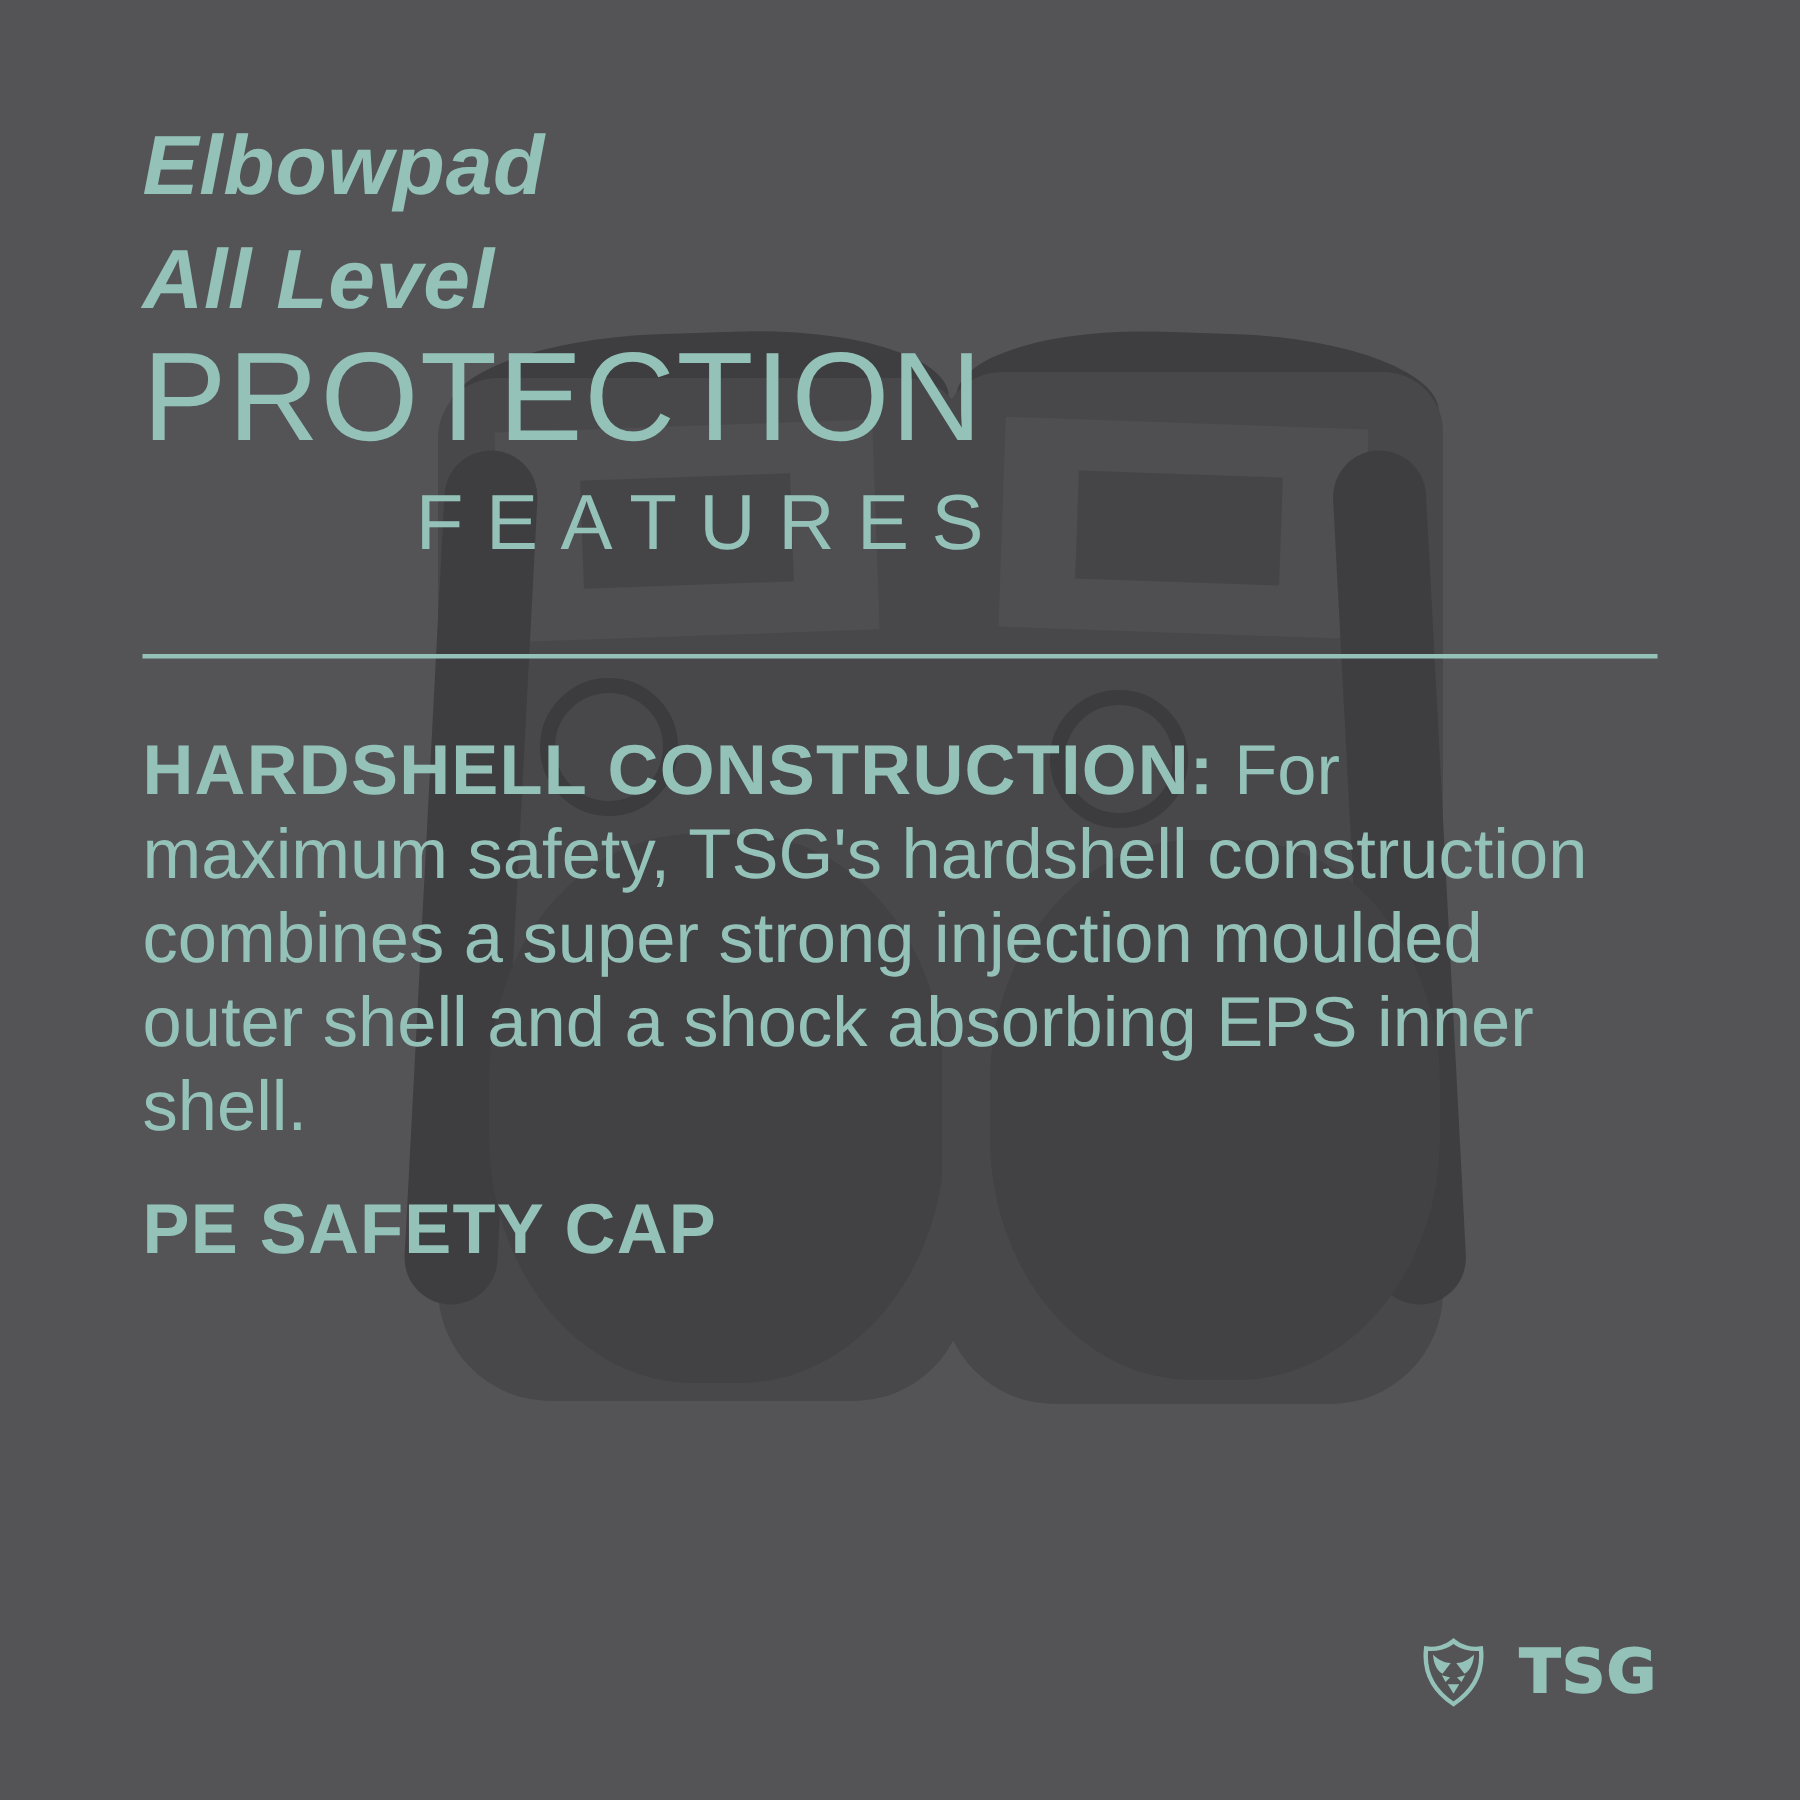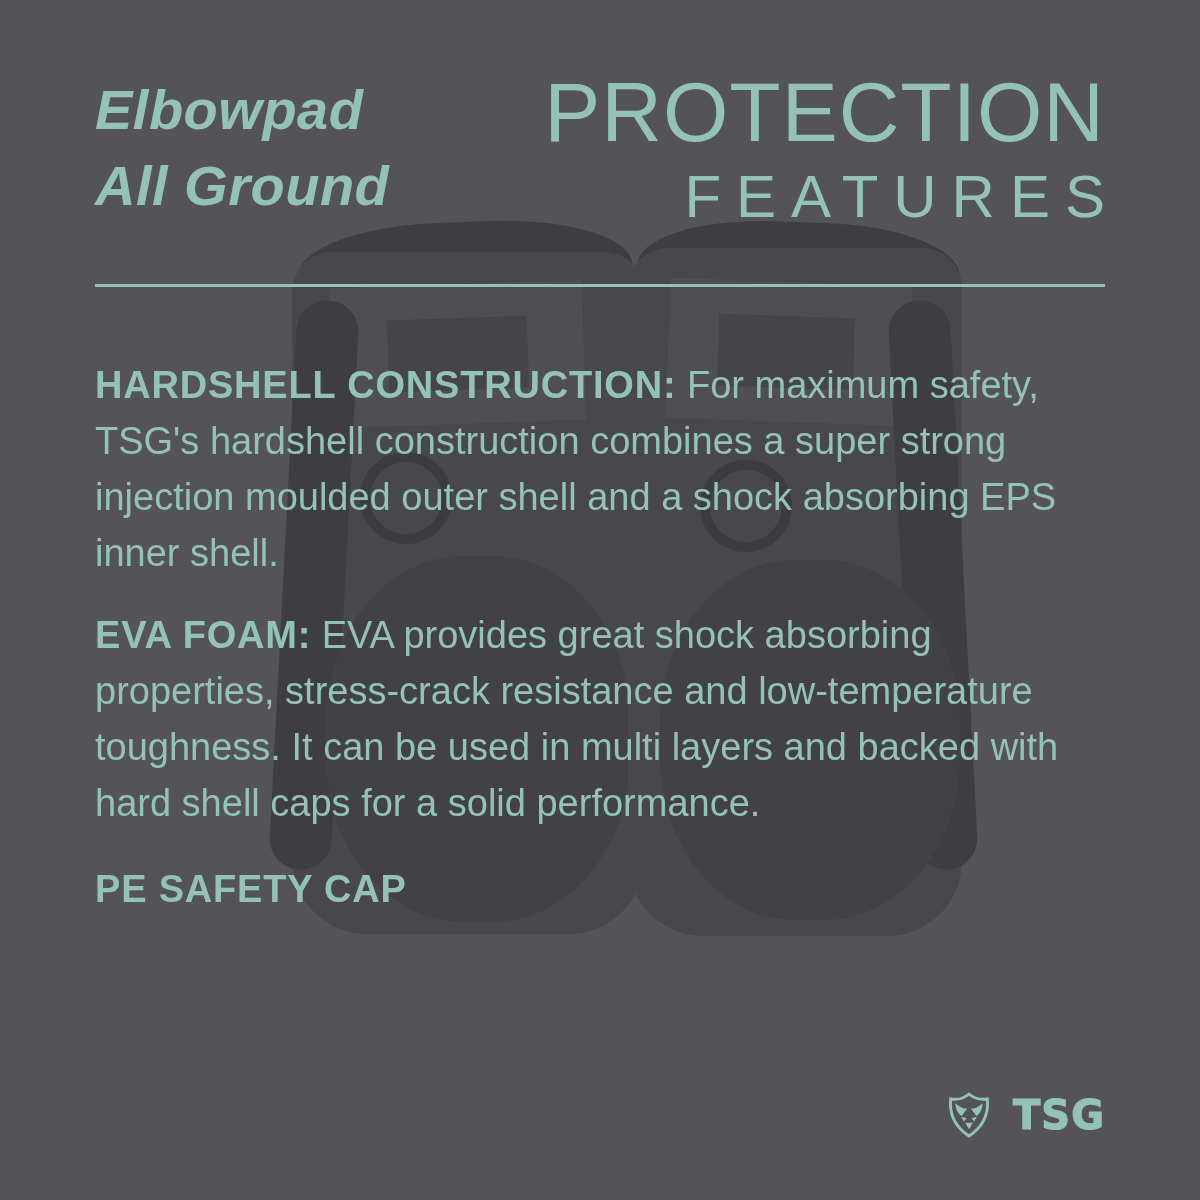--- a/index.html
+++ b/index.html
@@ -34,27 +34,27 @@
   .pad-ring-l{left:360px;top:452px;width:92px;height:92px;border:10px solid var(--pad-ring);border-radius:50%;}
   .pad-body-r{left:628px;top:248px;width:334px;height:688px;background:var(--pad-base);border-radius:40px 40px 75px 75px;}
   .pad-band-r{left:638px;top:222px;width:322px;height:62px;background:var(--pad-dark);border-radius:55% 55% 20% 20%/100% 100% 30% 30%;transform:rotate(2deg);}
   .pad-panel-r{left:668px;top:282px;width:242px;height:140px;background:var(--pad-panel);transform:rotate(2deg);}
   .pad-label-r{left:718px;top:316px;width:136px;height:72px;background:var(--pad-label);transform:rotate(2deg);}
   .pad-edge-r{left:902px;top:300px;width:62px;height:570px;background:var(--pad-dark);border-radius:40px;transform:rotate(-3deg);}
   .pad-cap-r{left:660px;top:560px;width:300px;height:360px;background:var(--pad-cap);border-radius:45%;}
   .pad-ring-r{left:700px;top:460px;width:92px;height:92px;border:10px solid var(--pad-ring);border-radius:50%;}
   
   .content{position:relative;z-index:1;padding:0 95px;}
-  .header{display:flex;justify-content:space-between;align-items:flex-start;padding-top:72px;}
+  .header{display:flex;justify-content:space-between;align-items:flex-start;padding-top:72px;flex-direction:column;}
   .product-title{font-style:italic;font-weight:700;font-size:56px;line-height:76px;letter-spacing:0.5px;}
   .section-title{text-align:right;}
   .title-bold{font-size:84px;font-weight:400;letter-spacing:1px;line-height:80px;}
-  .title-light{font-size:60px;font-weight:400;letter-spacing:15px;margin-right:-15px;line-height:62px;margin-top:14px;}
+  .title-light{font-size:52px;font-weight:400;letter-spacing:15px;margin-right:-15px;line-height:62px;margin-top:14px;}
   .divider{border:none;border-top:3px solid var(--accent);margin-top:56px;}
-  .features{margin-top:70px;font-size:38px;line-height:56px;}
+  .features{margin-top:46px;font-size:47px;line-height:56px;}
   .features p{margin:0 0 26px 0;}
   .features p.gap-lg{margin-bottom:30px;}
   .features strong{font-weight:700;letter-spacing:0.8px;}
   .block{display:block;}
   
   .logo{position:absolute;right:95px;bottom:62px;z-index:1;display:flex;align-items:center;gap:23px;justify-content:space-between;}
   .logo svg{display:block;}
   .wordmark{
     font-family:"DejaVu Sans", sans-serif;
     font-weight:700;font-size:40px;line-height:1;
@@ -81,38 +81,34 @@
     <div class="pad-label-r"></div>
     <div class="pad-edge-r"></div>
     <div class="pad-cap-r"></div>
     <div class="pad-ring-r"></div>
   </div>
 
   <div class="content">
     <div class="header">
       <div class="product-title">
         <div>Elbowpad</div>
-        <div>All Ground</div>
+        <div>All Level</div>
       </div>
       <div class="section-title">
         <div class="title-bold">PROTECTION</div>
         <div class="title-light">FEATURES</div>
       </div>
     </div>
 
     <hr class="divider">
 
     <div class="features">
       <p>
         <strong>HARDSHELL CONSTRUCTION:</strong>
         <span>For maximum safety, TSG's hardshell construction combines a super strong injection moulded outer shell and a shock absorbing EPS inner shell.</span>
-      </p>
-      <p class="gap-lg">
-        <strong>EVA FOAM:</strong>
-        <span>EVA provides great shock absorbing properties, stress-crack resistance and low-temperature toughness. It can be used in multi layers and backed with hard shell caps for a solid performance.</span>
       </p>
       <p class="gap-lg">
         <strong>PE SAFETY CAP</strong>
       </p>
       <p>
       </p>
     </div>
   </div>
 
   <div class="logo">

